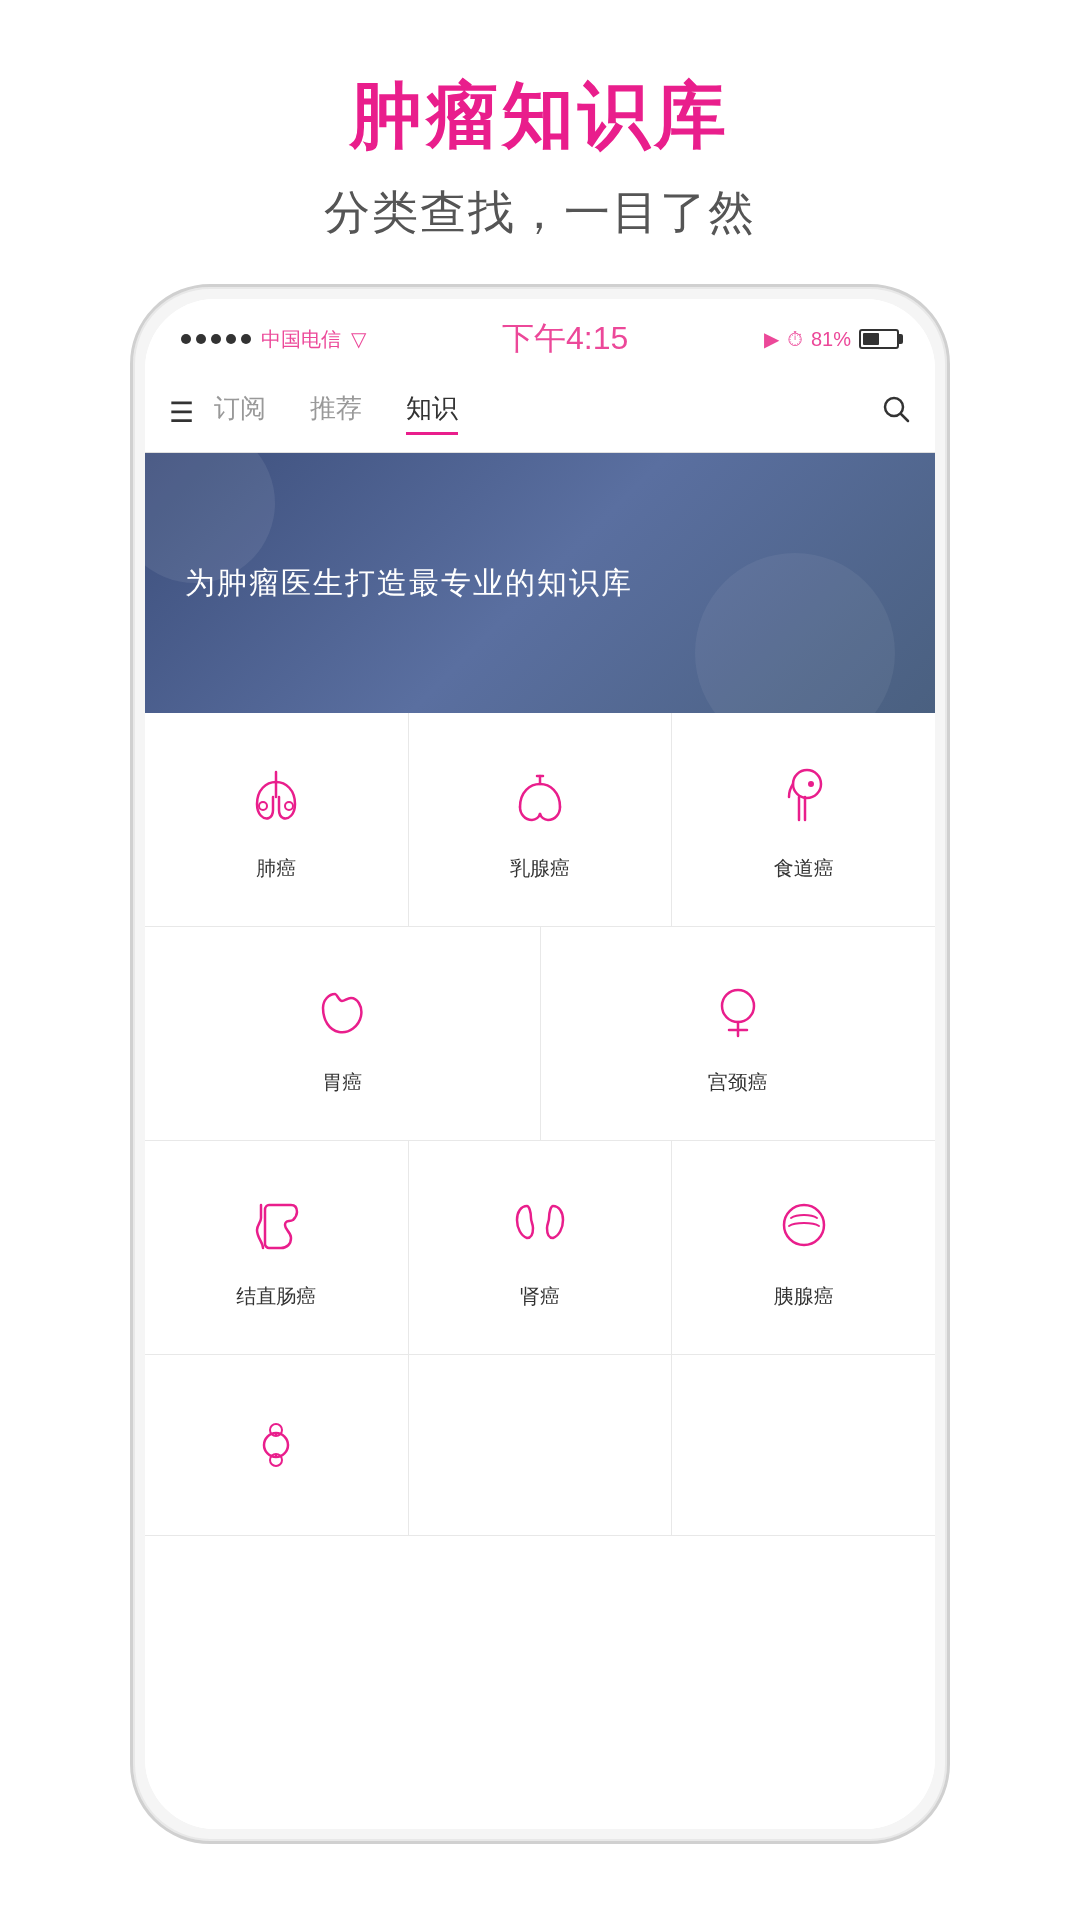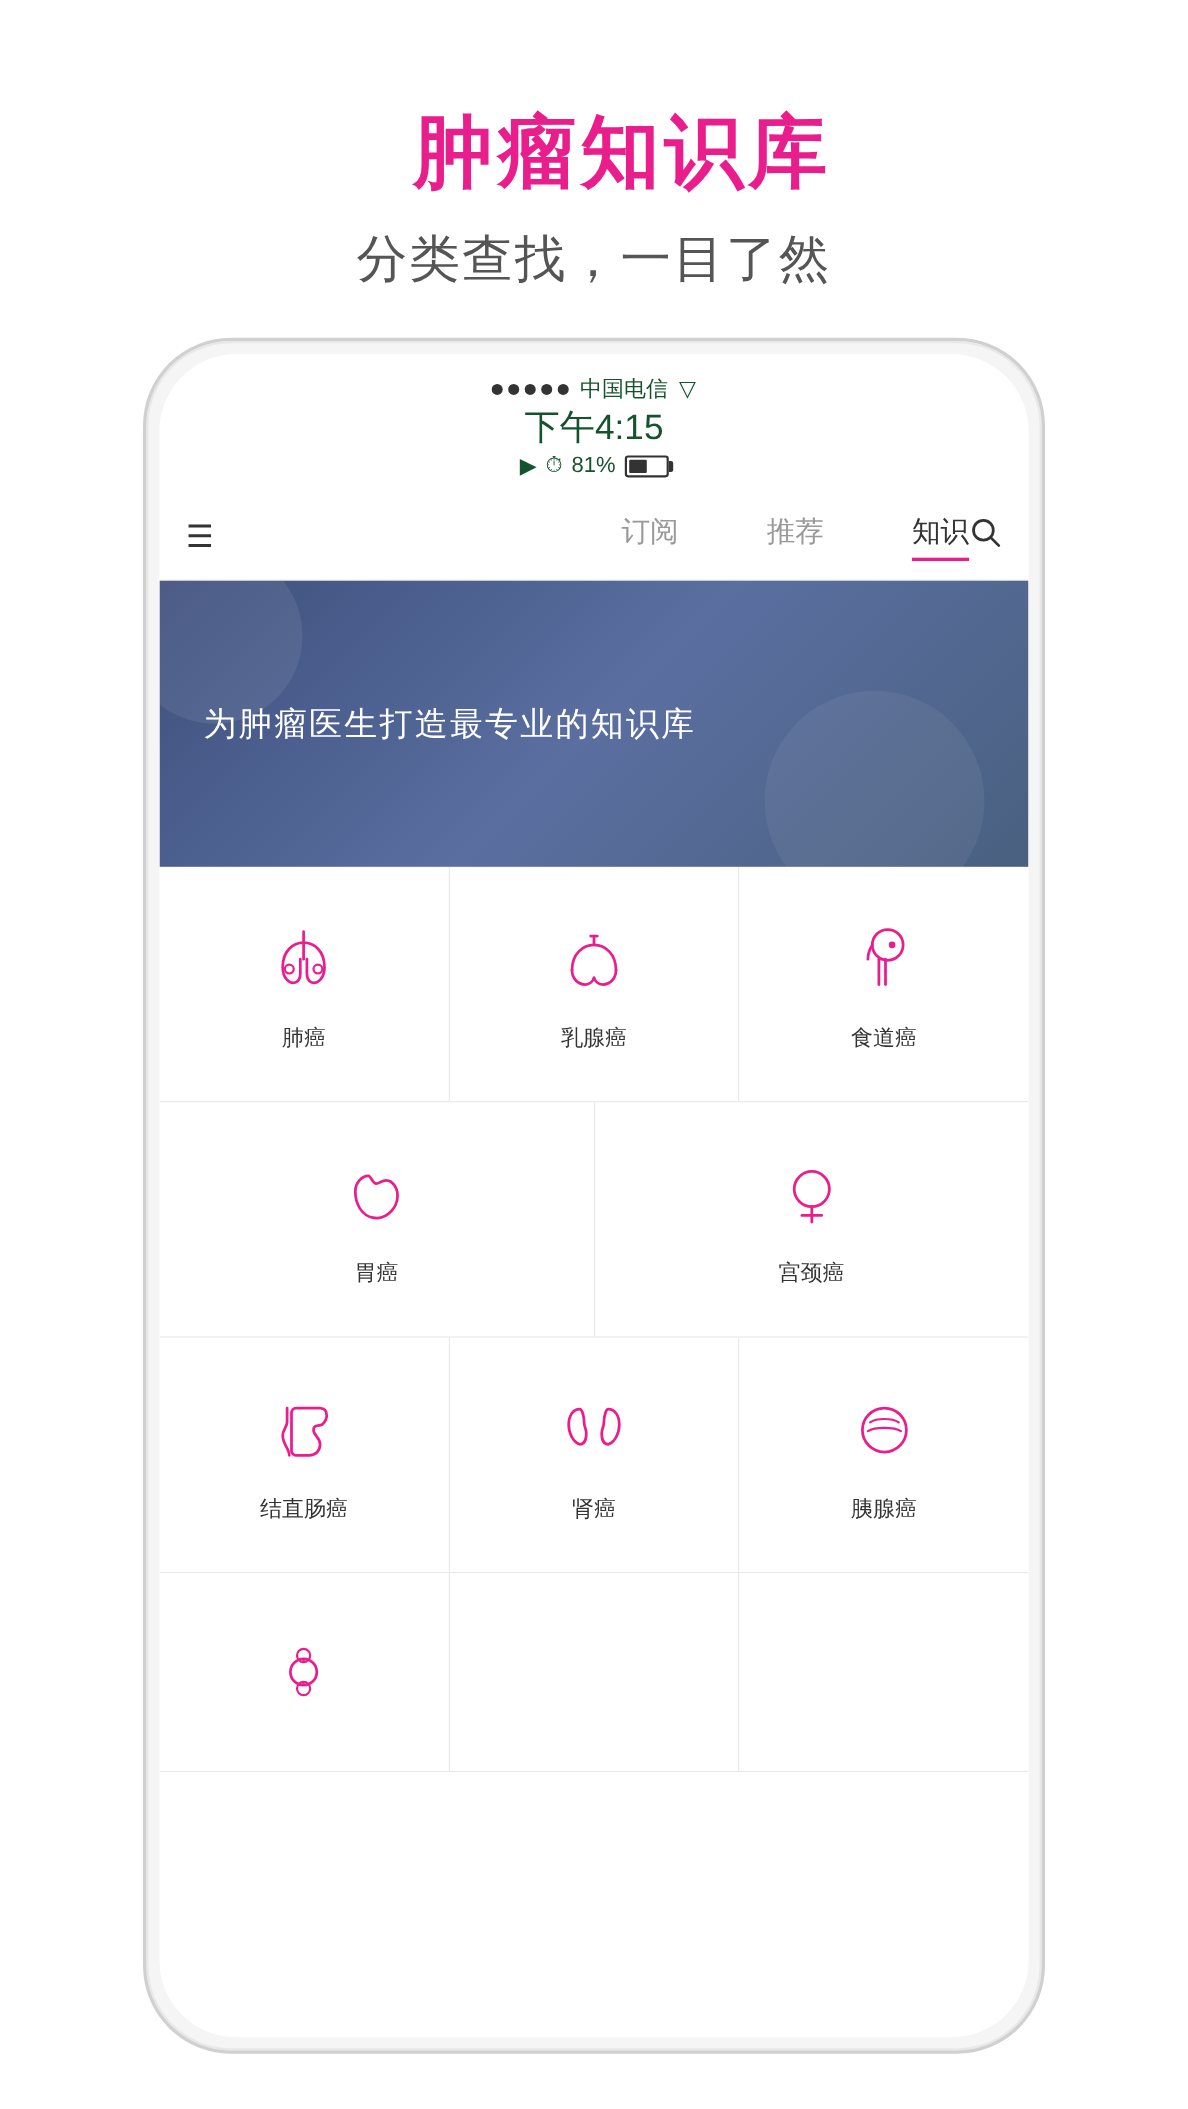--- a/index.html
+++ b/index.html
@@ -9,22 +9,22 @@
       height: 1917px;
       background: #ffffff;
       font-family: -apple-system, "PingFang SC", "Helvetica Neue", Arial, sans-serif;
       display: flex;
       flex-direction: column;
       align-items: center;
       overflow: hidden;
     }
 
     .page-header {
-      text-align: right;
-      padding-top: 91px;
+      text-align: center;
+      padding-top: 68px;
       margin-bottom: 30px;
     }
 
     .page-title {
       font-size: 72px;
       font-weight: 700;
       color: #e91e8c;
       letter-spacing: 4px;
       margin-bottom: 18px;
     }
@@ -62,23 +62,22 @@
     }
 
     
     .status-bar {
       display: flex;
       justify-content: space-between;
       align-items: center;
       padding: 18px 36px 12px;
       background: #fff;
       font-size: 22px;
-      color: #14532d;
+      color: #ec4899;
       flex-shrink: 0;
-      flex-direction: column;
     }
 
     .status-left {
       display: flex;
       align-items: center;
       gap: 10px;
       font-size: 20px;
     }
 
     .dots {
@@ -150,22 +149,22 @@
       font-size: 28px;
       color: #333;
       margin-right: 20px;
       cursor: pointer;
       line-height: 1;
     }
 
     .nav-tabs-center {
       flex: 1;
       display: flex;
-      justify-content: flex-end;
-      gap: 80px;
+      justify-content: flex-start;
+      gap: 44px;
     }
 
     .tab-item {
       font-size: 26px;
       color: #999;
       cursor: pointer;
       padding-bottom: 6px;
       border-bottom: 3px solid transparent;
       white-space: nowrap;
     }

